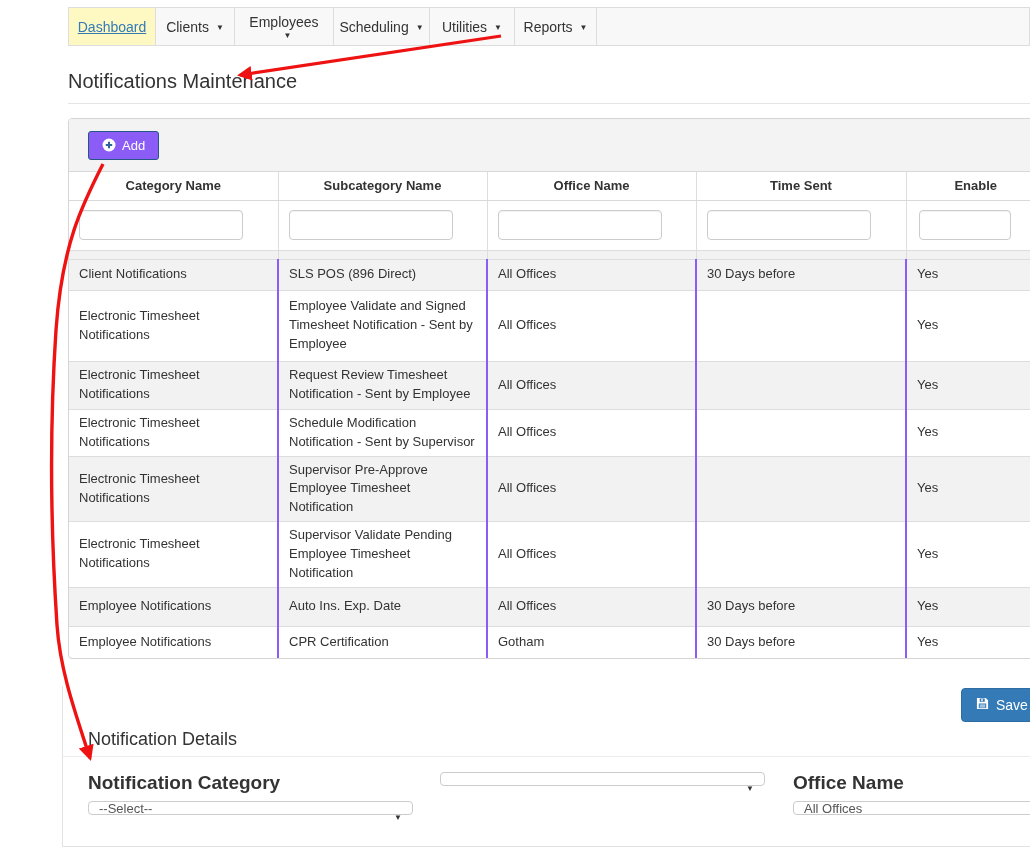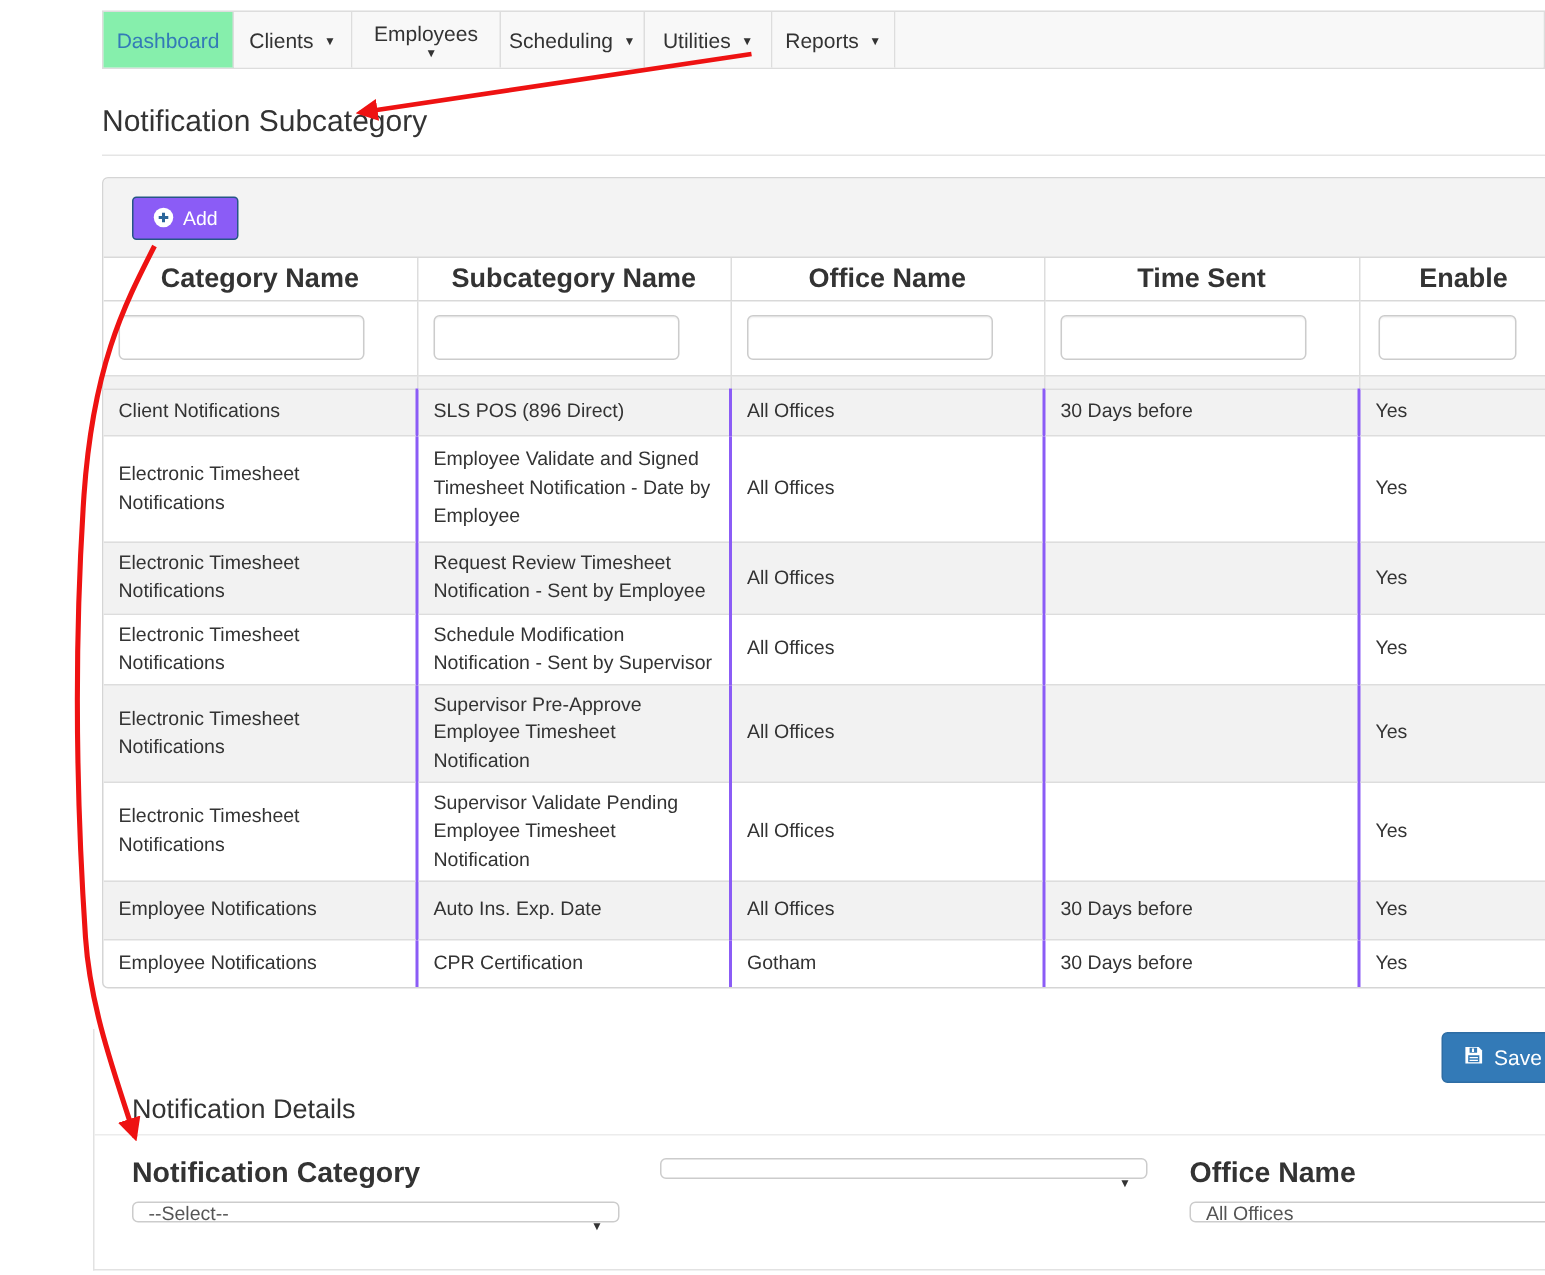--- a/index.html
+++ b/index.html
@@ -6,42 +6,42 @@
   html,body { background:#fff; }
   body { font-family:"Liberation Sans", sans-serif; color:#333; }
   #screen { position:relative; width:1030px; height:850px; overflow:hidden; background:#fff; }
 
   
   .navbar { position:absolute; left:68px; top:7px; width:962px; height:39px;
             display:flex; border:1px solid #ddd; background:#f8f8f8; }
   .nav-item { height:100%; display:flex; align-items:center; justify-content:center;
               border-right:1px solid #ddd; font-size:14px; color:#333; cursor:pointer;
               white-space:nowrap; background:#f8f8f8; }
-  .nav-item.active { color:#337ab7; background:#86efac; }
+  .nav-item.active { color:#337ab7; background:#fef9c3;text-decoration:underline; }
   .nav-caret { font-size:8px; margin-left:7px; color:#333; position:relative; top:1px; }
   .nav-filler { flex:1; border-right:none; background:#f8f8f8; }
 
   
   .page-title { position:absolute; left:68px; top:70px; font-size:20px; font-weight:400; color:#333; }
   .title-rule { position:absolute; left:68px; top:103px; width:962px; height:0; border-top:1px solid #e5e5e5; }
 
   
   .grid { position:absolute; left:68px; top:118px; width:978px; height:541px;
           border:1px solid #d5d5d5; border-radius:4px; overflow:hidden; background:#fff; }
   .grid-toolbar { height:53px; background:#f3f3f3; border-bottom:1px solid #d9d9d9;
                   display:flex; align-items:center; padding-left:19px; }
   .btn-add { display:inline-flex; align-items:center; gap:6px; background:#8b5cf6;
              border:1px solid #255685; border-radius:3px; color:#fff; font-size:13px;
              padding:6px 13px; cursor:pointer; font-family:inherit; }
   .btn-add svg { display:block; }
 
   table.grid-table { width:100%; border-collapse:collapse; table-layout:fixed; font-size:13px; }
   .grid-table col.c1,.grid-table col.c2,.grid-table col.c3 { width:209px; }
   .grid-table col.c4 { width:210px; }
-  .grid-table th { height:28px; font-size:18px; font-weight:bold; text-align:center;
+  .grid-table th { height:28px; font-size:13px; font-weight:bold; text-align:center;
                    color:#333; border-right:1px solid #ddd; border-bottom:1px solid #d9d9d9; background:#fff; }
   .grid-table th:last-child, .grid-table td:last-child { border-right:none; }
   .filter-row td { height:50px; border-right:1px solid #ddd; border-bottom:1px solid #ddd;
                    background:#fff; vertical-align:middle; padding-left:10px; }
   .filter-row input { width:164px; height:30px; border:1px solid #ccc; border-radius:4px;
                       padding:0 8px; font-size:13px; font-family:inherit;
                       box-shadow:inset 0 1px 1px rgba(0,0,0,.05); }
   .filter-row td:nth-child(5) { padding-left:12px; }
   .filter-row td:nth-child(5) input { width:92px; }
 
@@ -108,21 +108,21 @@
     <span class="nav-label">Utilities</span>
     <span class="nav-caret">▼</span>
   </div>
       <div class="nav-item" style="width: 82px;">
     <span class="nav-label">Reports</span>
     <span class="nav-caret">▼</span>
   </div>
       <div class="nav-item nav-filler"></div>
     </nav>
 
-  <h1 class="page-title">Notification Subcategory</h1>
+  <h1 class="page-title">Notifications Maintenance</h1>
   <div class="title-rule"></div>
 
   <section class="grid">
     <div class="grid-toolbar">
       <button class="btn-add">
         <span>
           <svg width="14" height="14" viewBox="0 0 14 14">
               <circle cx="7" cy="7" r="6.5" fill="#ffffff"></circle>
               <path d="M7 3.8 V10.2 M3.8 7 H10.2" stroke="#2b669a" stroke-width="2"></path>
             </svg>
@@ -165,21 +165,21 @@
           </tr>
           <tr class="data-row striped">
             <td>Client Notifications</td>
             <td>SLS POS (896 Direct)</td>
             <td>All Offices</td>
             <td>30 Days before</td>
             <td>Yes</td>
           </tr>
           <tr class="data-row">
             <td>Electronic Timesheet Notifications</td>
-            <td>Employee Validate and Signed Timesheet Notification - Date by Employee</td>
+            <td>Employee Validate and Signed Timesheet Notification - Sent by Employee</td>
             <td>All Offices</td>
             <td></td>
             <td>Yes</td>
           </tr>
           <tr class="data-row striped">
             <td>Electronic Timesheet Notifications</td>
             <td>Request Review Timesheet Notification - Sent by Employee</td>
             <td>All Offices</td>
             <td></td>
             <td>Yes</td>

